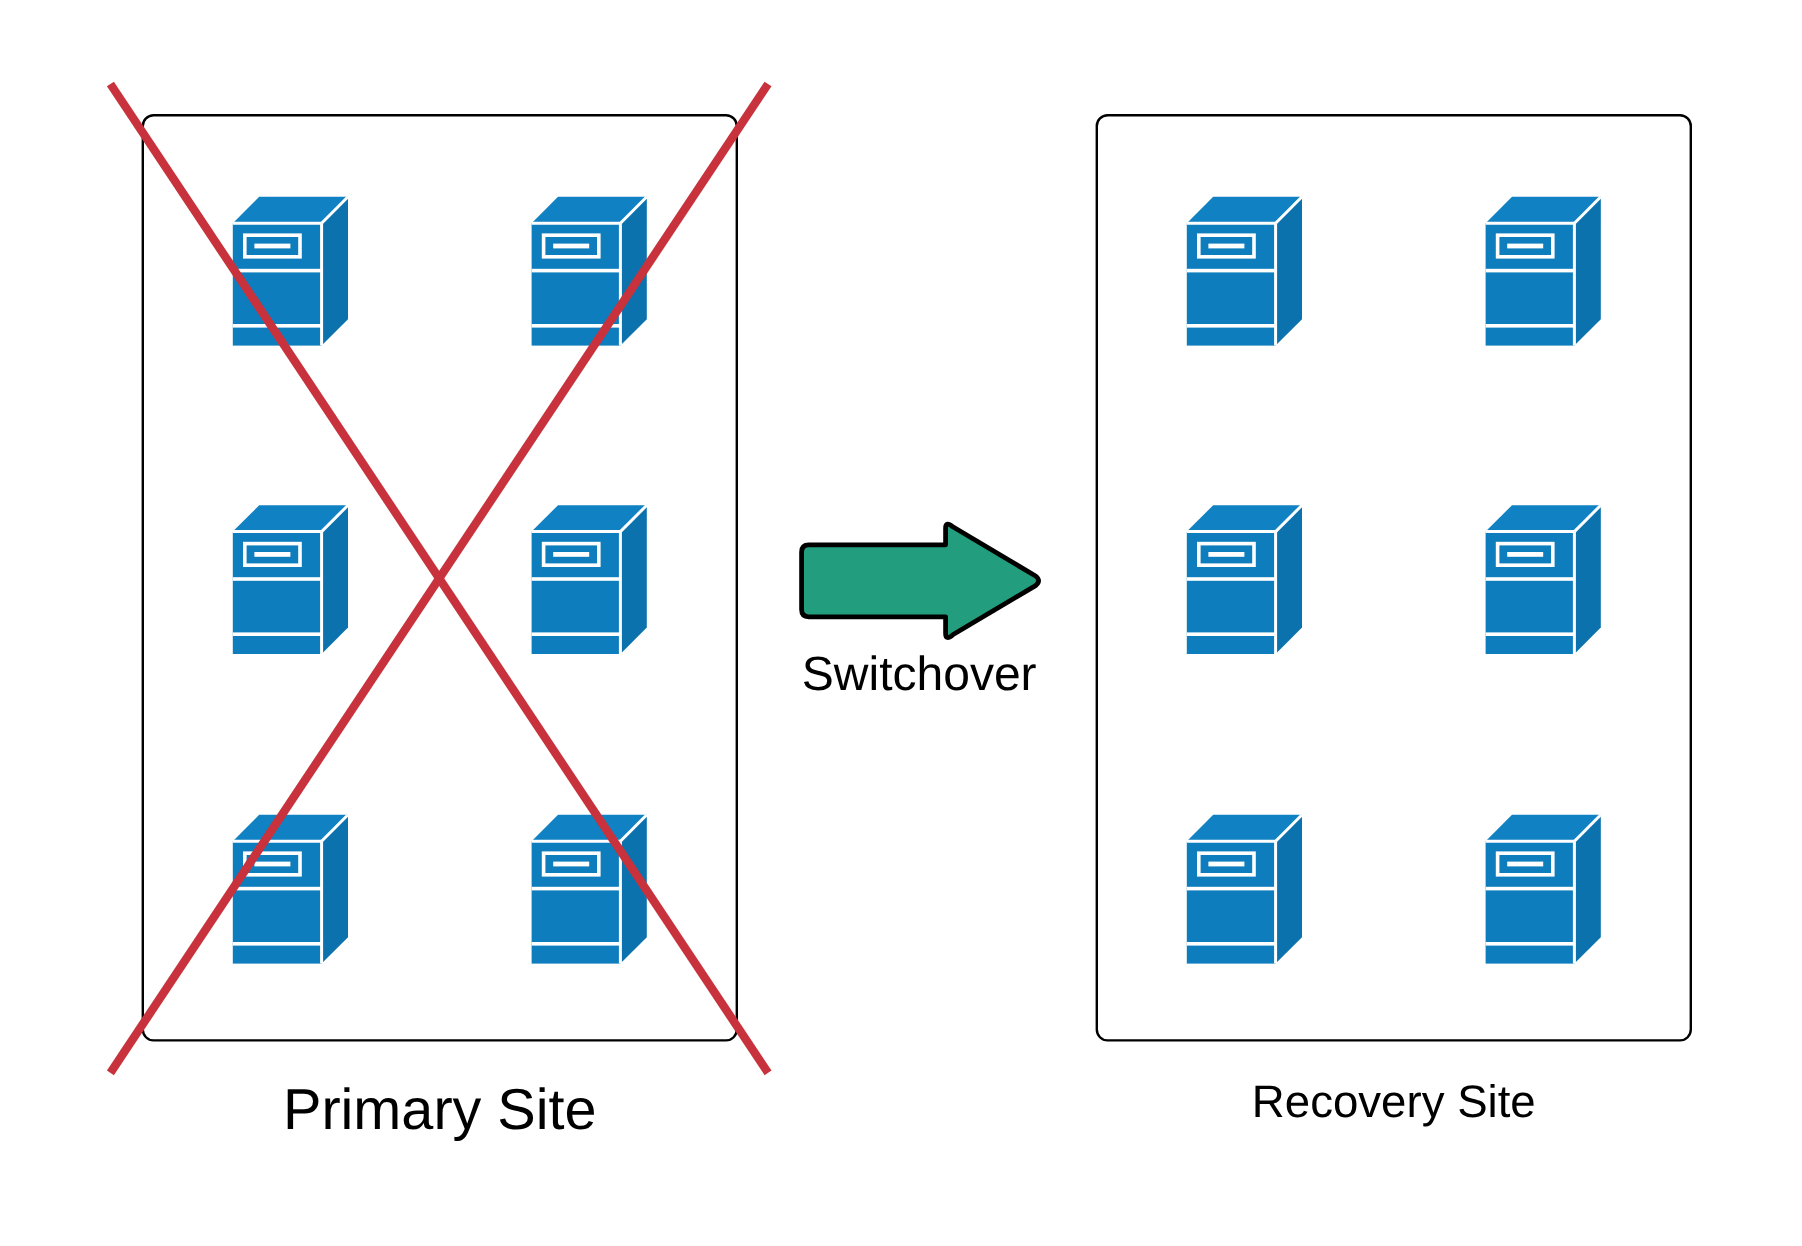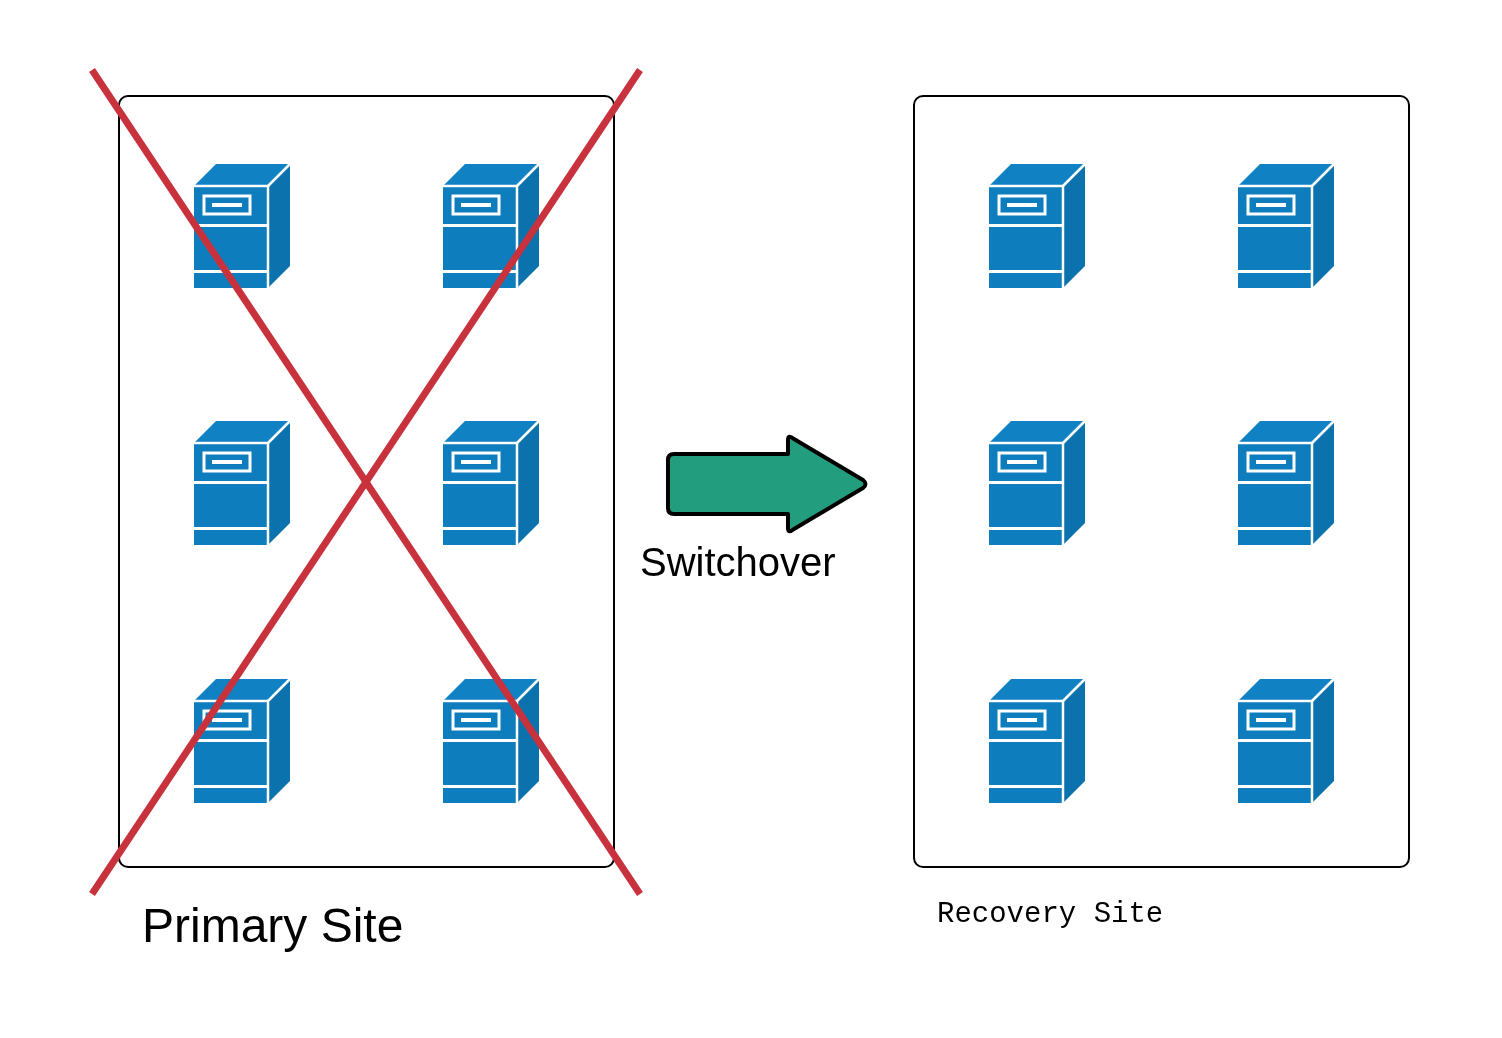--- a/index.html
+++ b/index.html
@@ -64,44 +64,43 @@
     position: absolute;
     left: 660px;
     top: 432px;
     width: 212px;
     height: 104px;
   }
 
   
   .diagram-label {
     position: absolute;
+    text-align: center;
     color: #000000;
     font-family: "Liberation Sans", sans-serif;
     font-weight: 400;
     white-space: nowrap;
-    margin-left: 24px;
   }
   #switchover-label {
     left: 616px;
     top: 540px;
     width: 300px;
     font-size: 40px;
   }
   #primary-site-label {
     left: 118px;
     top: 898px;
     width: 497px;
     font-size: 48px;
   }
   #recovery-site-label {
     left: 913px;
     top: 898px;
     width: 497px;
-    font-size: 29px;
-    font-family: Liberation Mono, monospace;
+    font-size: 38px;
   }
 </style>
 </head>
 <body>
 
 <div id="canvas">
 
   <div id="primary-site-box" class="site-box"></div>
 
   <div id="primary-server-grid" class="server-grid">

